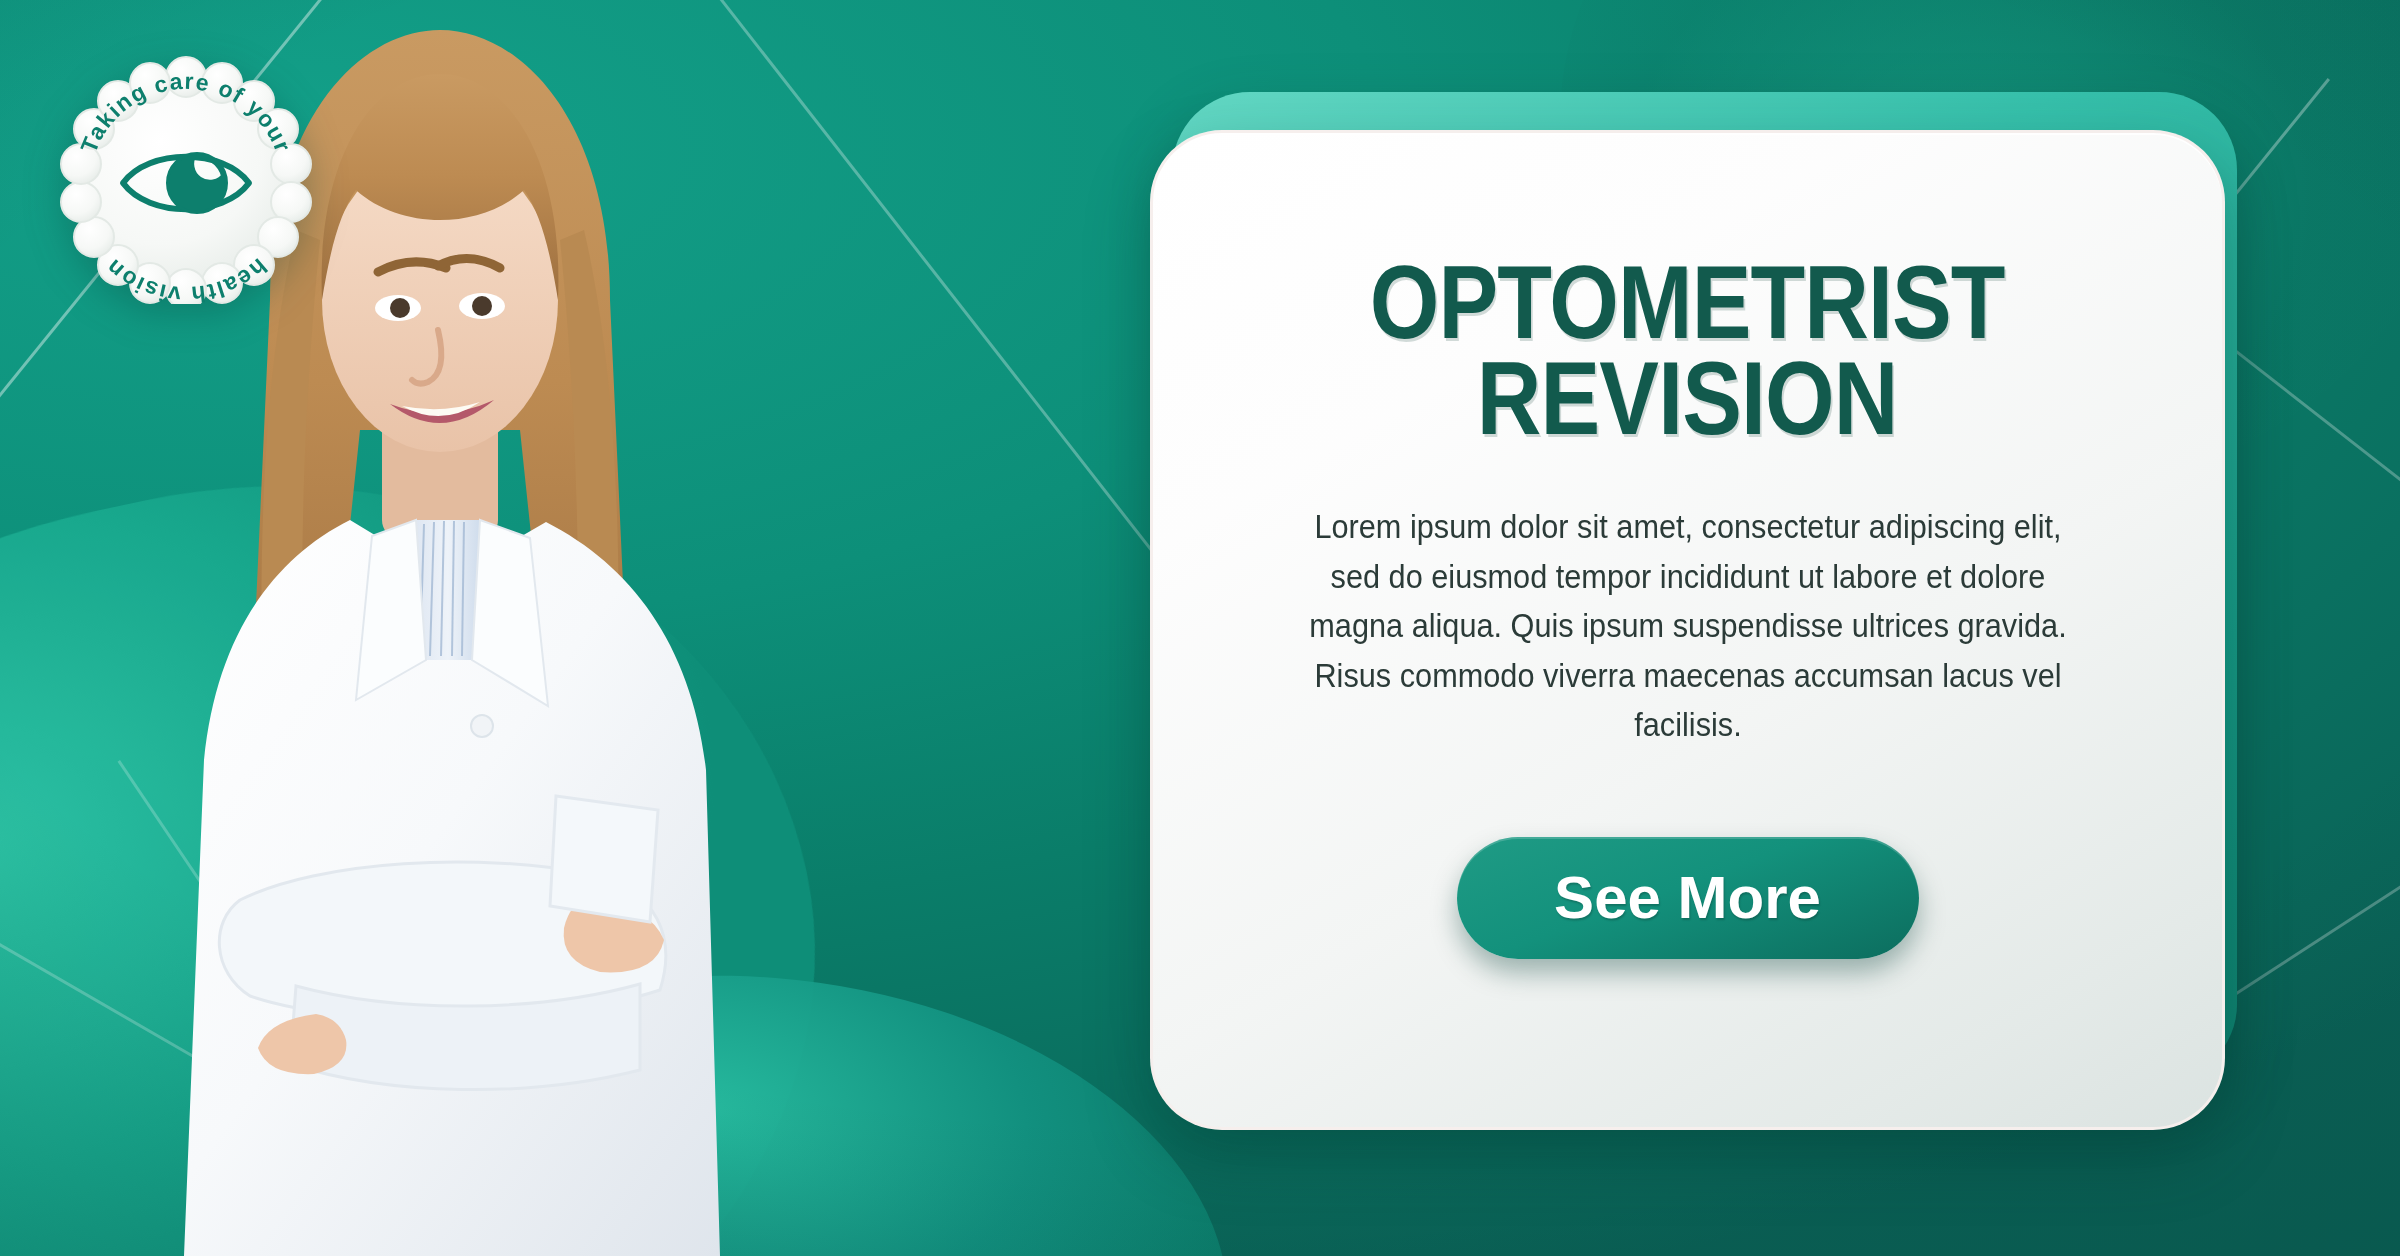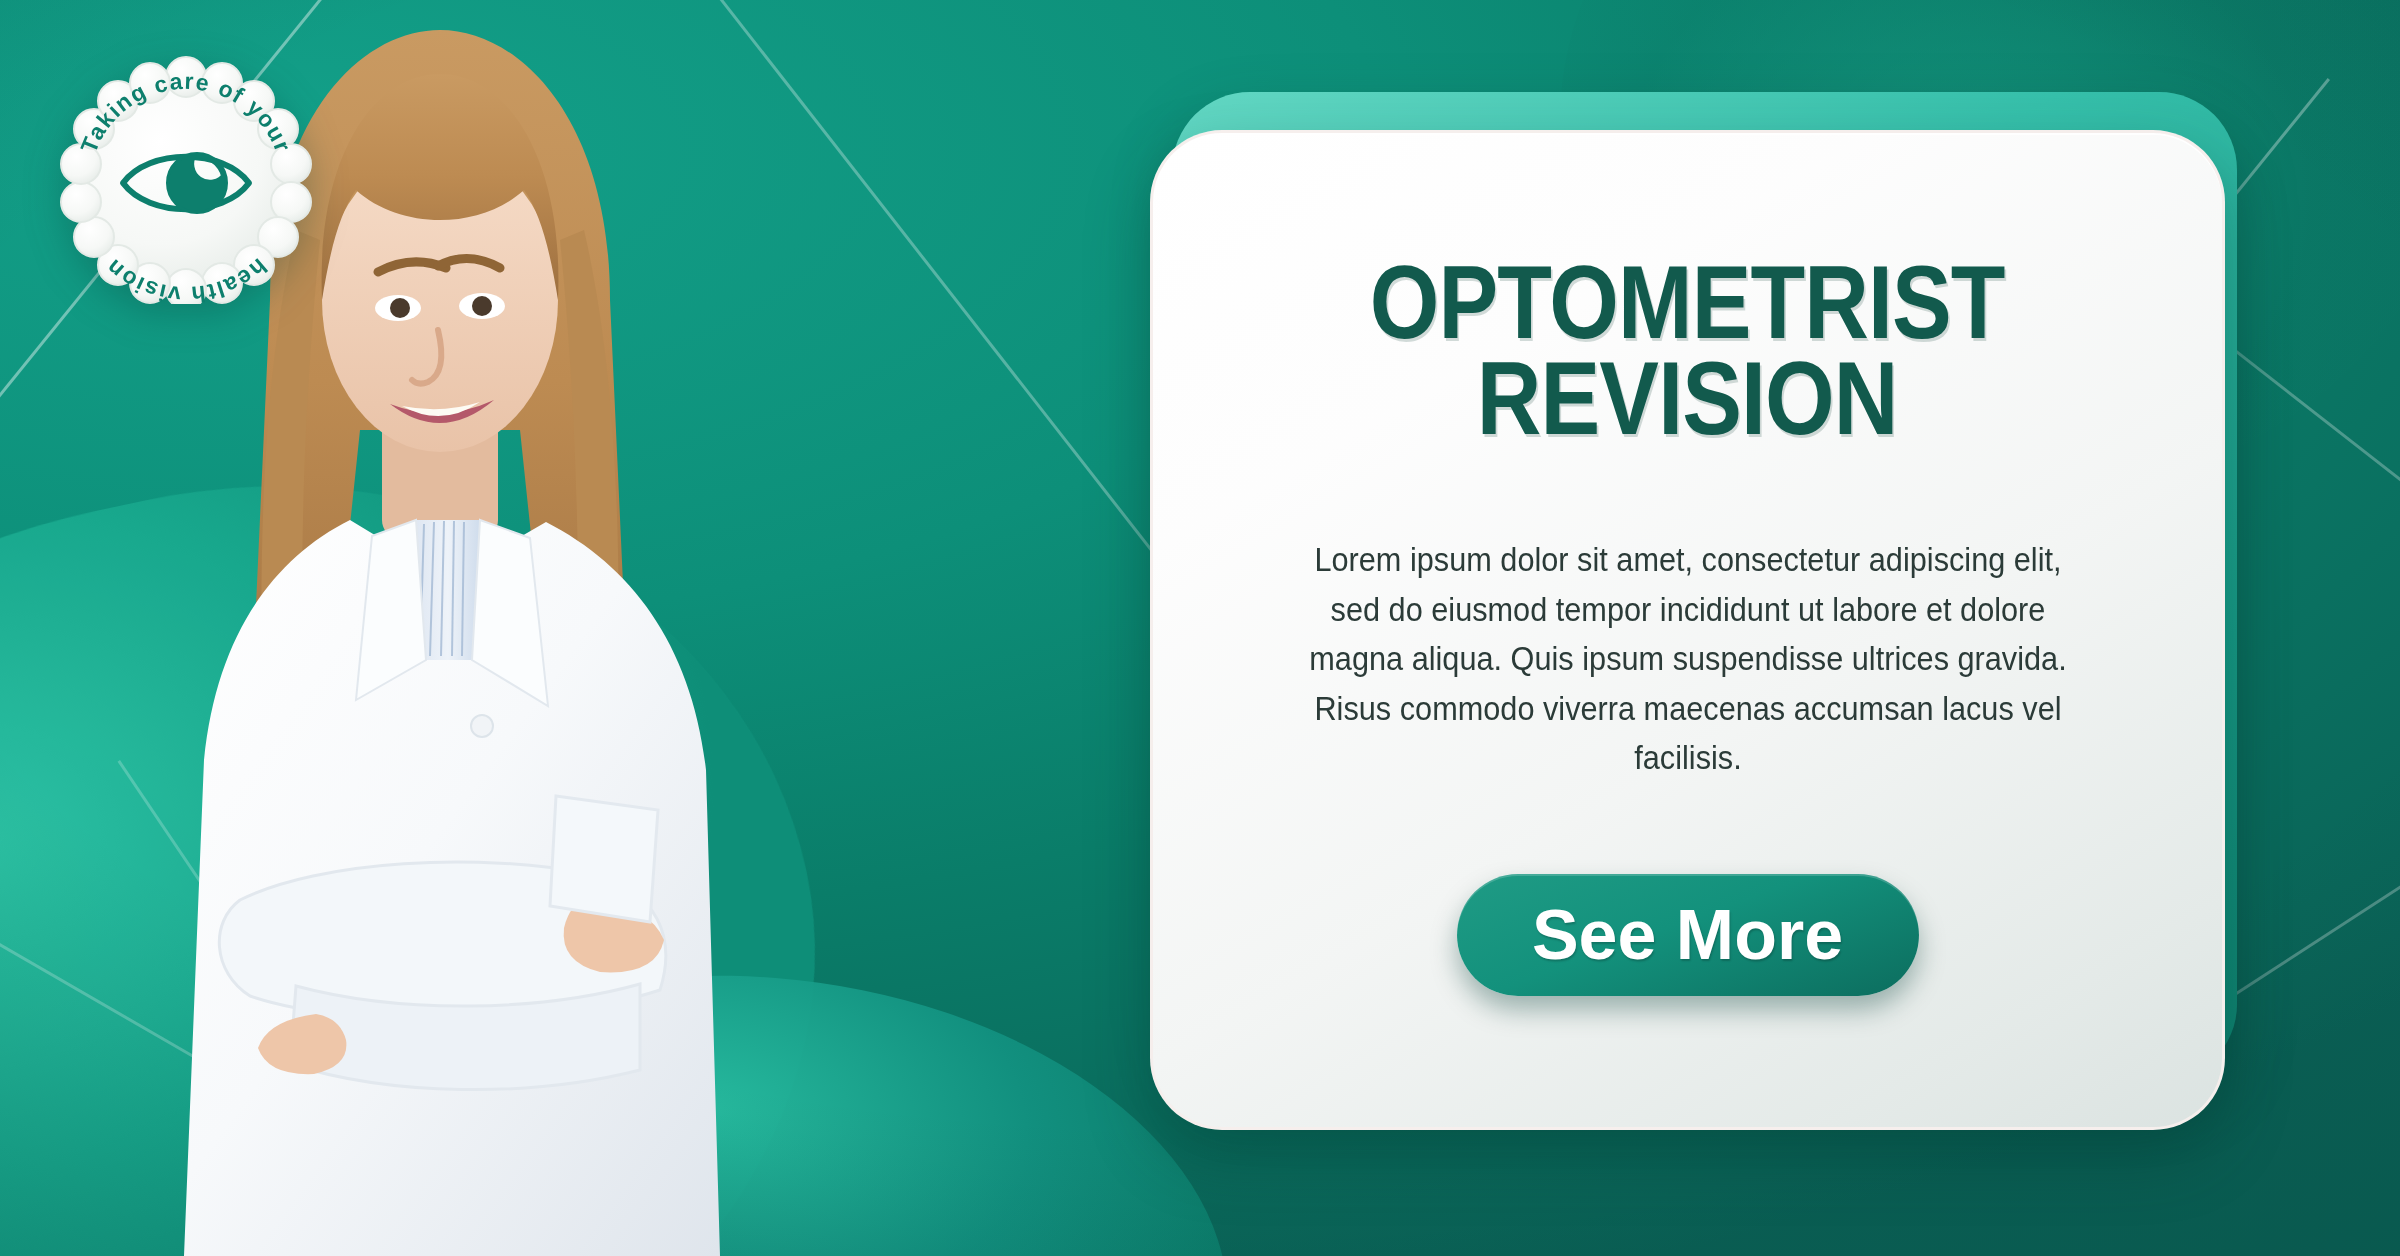--- a/index.html
+++ b/index.html
@@ -71,21 +71,20 @@
   }
   .card-front{
     position:absolute;left:0px;top:38px;width:1075px;height:1000px;
     border-radius:72px;
     background:linear-gradient(150deg,#ffffff 0%,#fdfdfd 26%,#f3f5f4 58%,#e4eae8 86%,#dbe3e1 100%);
     box-shadow:0 28px 62px rgba(2,55,48,.34), inset 0 2px 0 rgba(255,255,255,.9);
     border:3px solid rgba(246,238,236,.95);
     box-sizing:border-box;
     display:flex;flex-direction:column;align-items:center;
     padding:122px 72px 0 72px;
-    gap:33px;
   }
   .headline{
     font-family:"Liberation Sans", sans-serif;
     font-weight:700;
     font-size:104px;
     line-height:.92;
     letter-spacing:-1px;
     color:#125a4d;
     text-align:center;
     margin:0;
@@ -97,32 +96,32 @@
     margin:56px 0 0 0;
     width:830px;
     text-align:center;
     font-family:"Liberation Sans", sans-serif;
     font-size:33px;
     line-height:1.5;
     color:#2b3b38;
     transform:scaleX(.93);
   }
   .cta{
-    margin-top:58px;
+    margin-top:87px;
     display:inline-flex;align-items:center;justify-content:center;
     width:462px;height:122px;
     border-radius:61px;
     border:none;
     cursor:pointer;
     background:linear-gradient(160deg,#1f9b85 0%,#13917c 45%,#0c6d5e 100%);
     box-shadow:0 14px 26px rgba(3,60,52,.35), inset 0 2px 0 rgba(255,255,255,.18);
     color:#ffffff;
     font-family:"Liberation Sans", sans-serif;
     font-weight:700;
-    font-size:70px;
+    font-size:60px;
     letter-spacing:0px;
     text-shadow:1px 2px 2px rgba(0,0,0,.20);
   }
 </style>
 </head>
 <body>
 
 <div id="banner">
 
   <div class="bg-layer">

